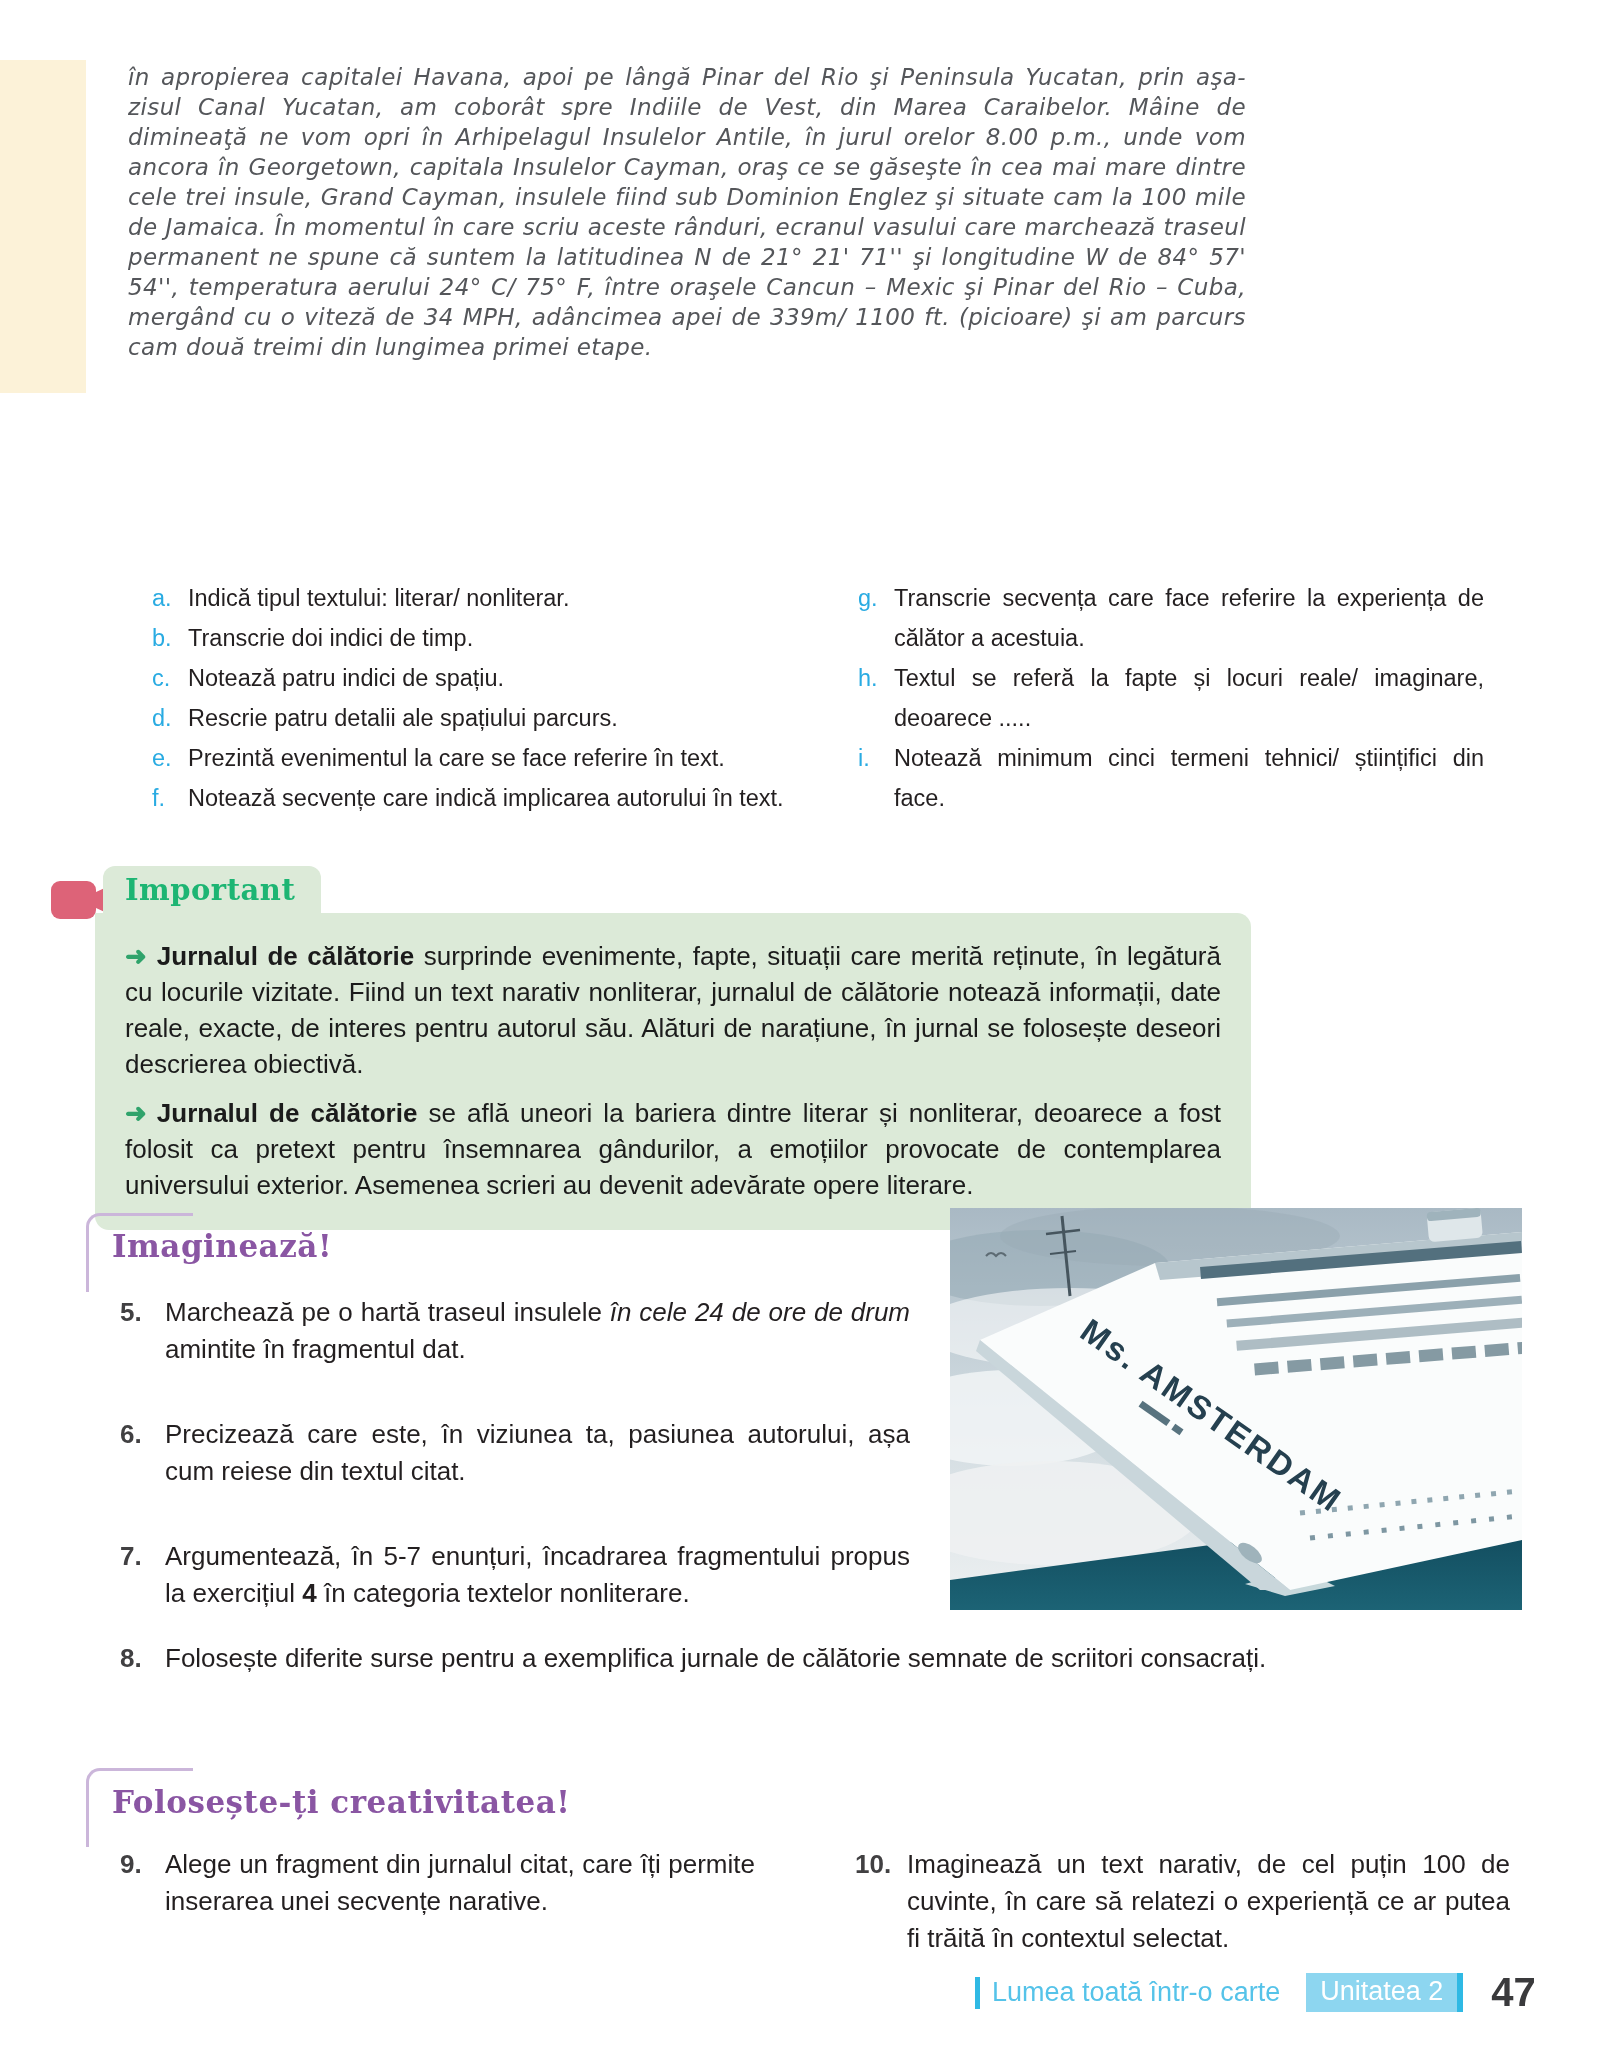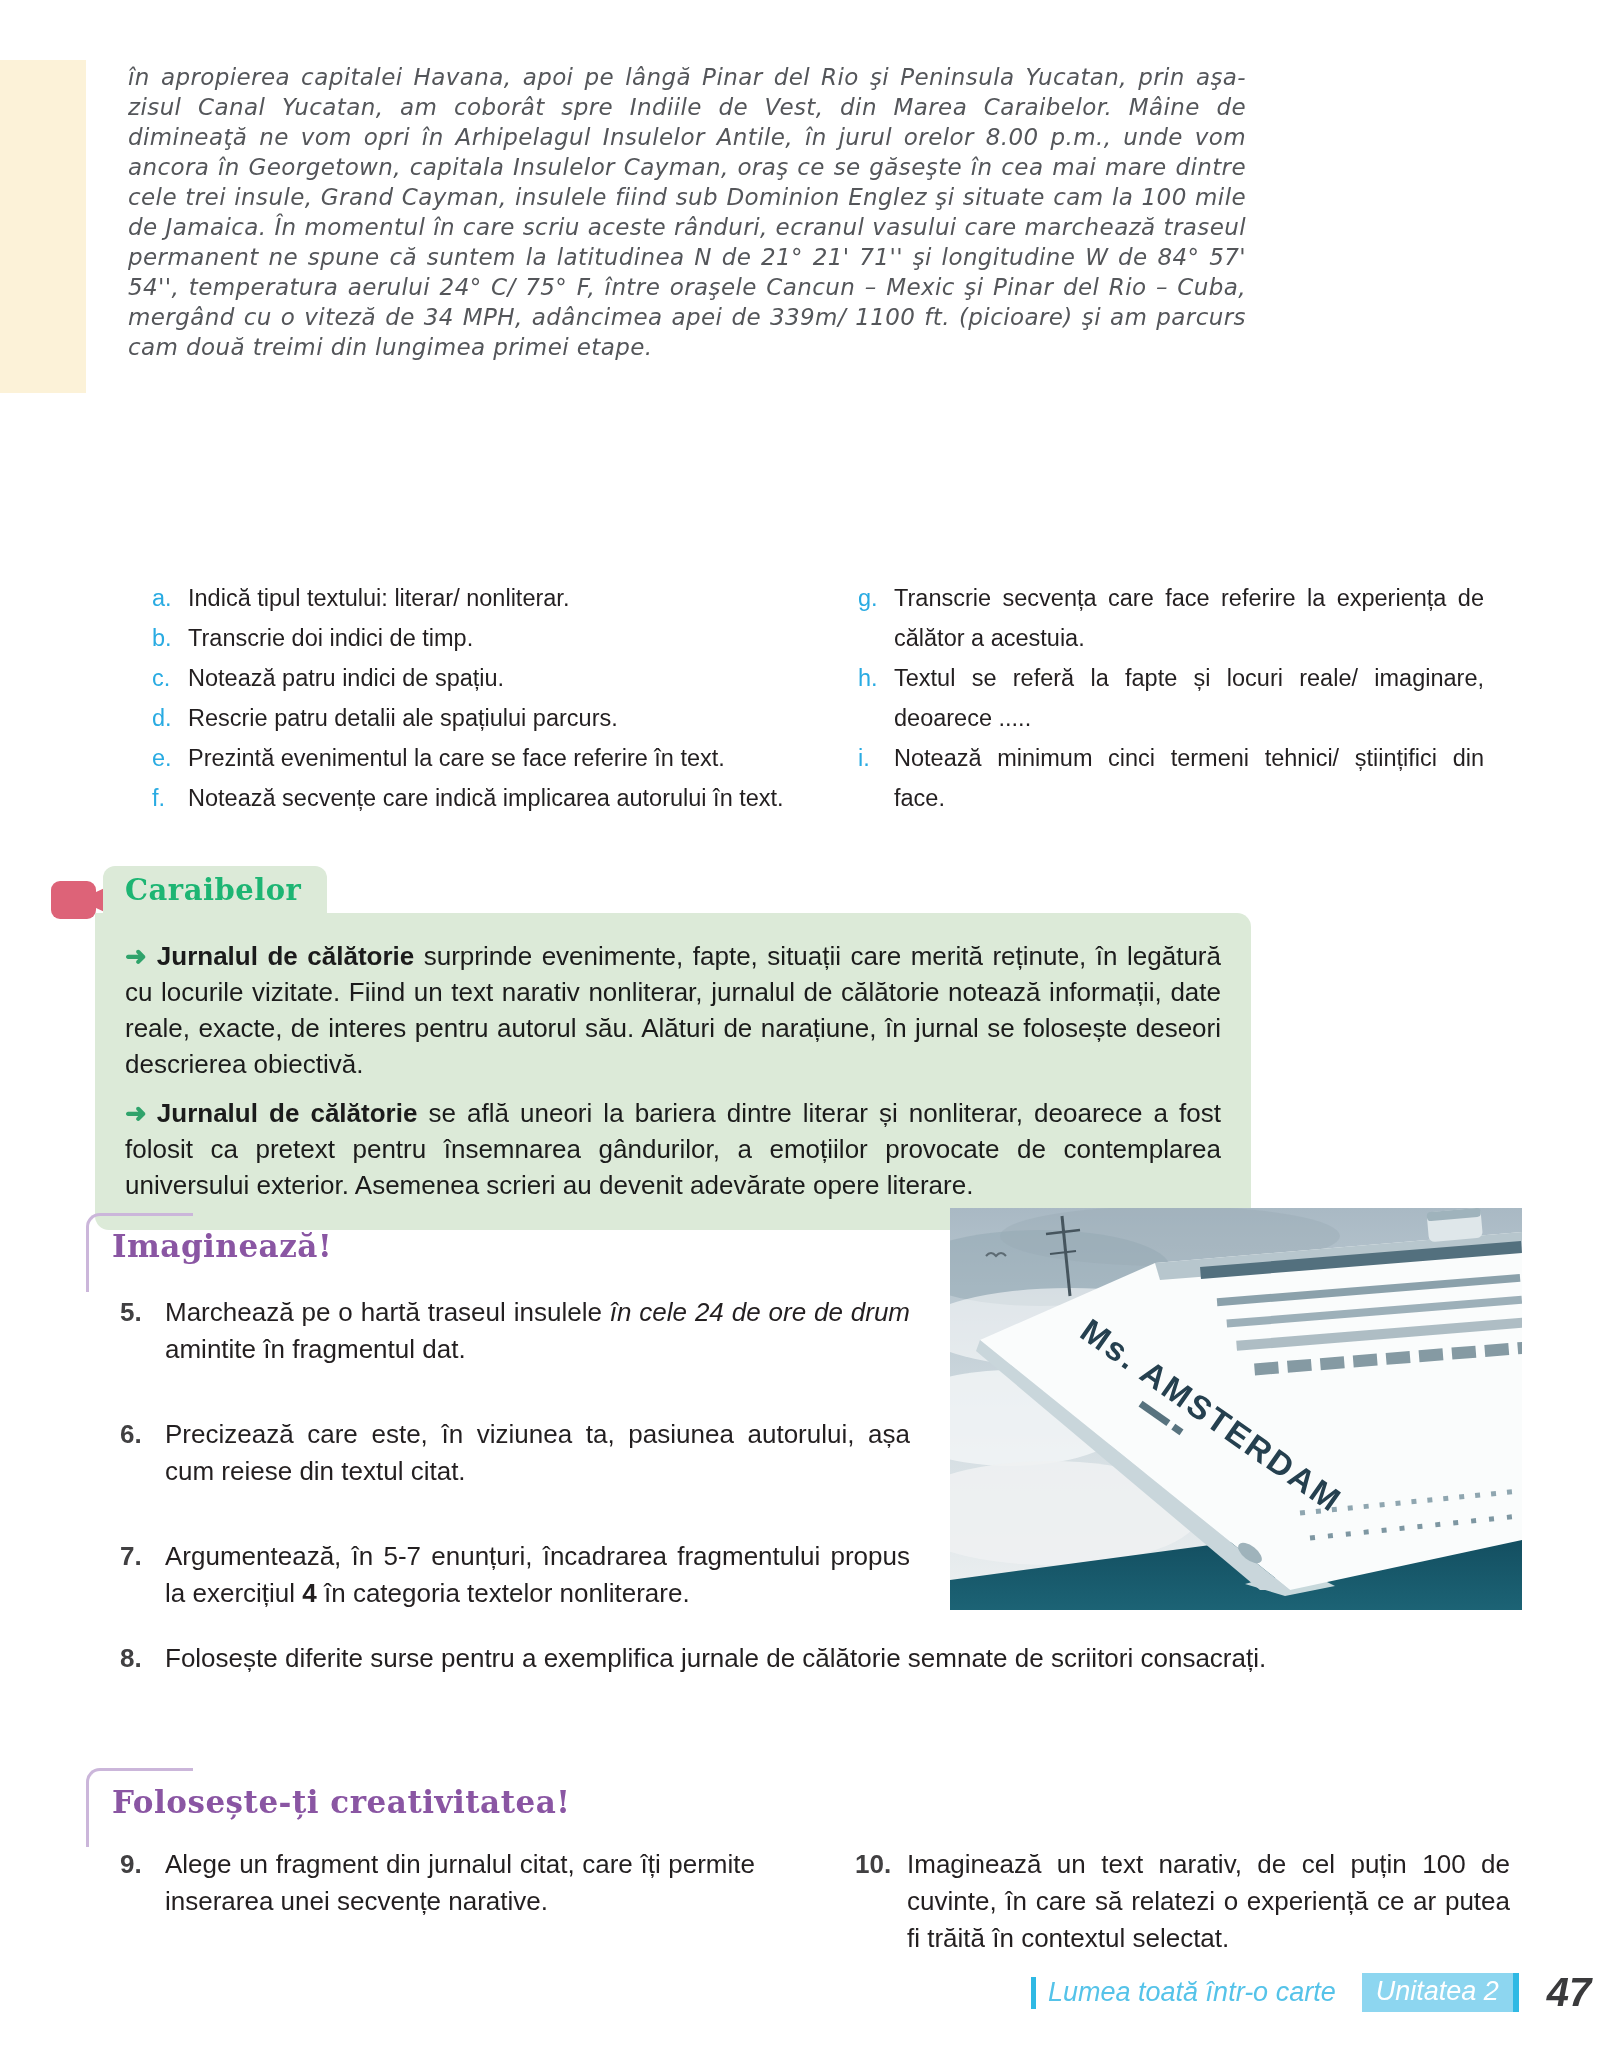--- a/index.html
+++ b/index.html
@@ -62,21 +62,21 @@
   .ex9{position:absolute;left:120px;top:1846px;width:640px;}
   .ex9 .ntext{width:590px;}
   .ex10{position:absolute;left:855px;top:1846px;width:660px;}
   .ex10 .ntext{width:603px;}
   .it{font-style:italic;}
 
   
   .photo{position:absolute;left:950px;top:1208px;width:572px;height:402px;}
 
   
-  .footer{position:absolute;left:1031px;top:1970px;display:flex;align-items:center;font-style:italic;}
+  .footer{position:absolute;left:975px;top:1970px;display:flex;align-items:center;}
   .fbar{width:5px;height:32px;background:#2fb9e4;margin-right:12px;}
   .fbook{color:#55c3e9;font-size:27px;}
   .fbadge{margin-left:26px;background:#8dd6f0;color:#ffffff;font-size:27px;
           padding:3px 14px 5px;border-right:6px solid #2fb9e4;}
   .fpage{margin-left:28px;font-size:40px;font-weight:bold;color:#3a3a3c;}
 </style>
 </head>
 <body>
 
 <div class="page">
@@ -128,21 +128,21 @@
       </div>
   </div>
 
   <div class="camera-icon">
     <svg width="72" height="56" viewBox="0 0 72 56">
       <rect x="1" y="9" width="45" height="38" rx="9" fill="#dd6378"></rect>
       <path d="M46,20 L70,9 L70,47 L46,36 Z" fill="#dd6378"></path>
     </svg>
   </div>
   <div class="imp-tab">
-    <span class="imp-label">Caraibelor</span>
+    <span class="imp-label">Important</span>
   </div>
   <div class="imp-box">
     <div class="bullet"><span class="arrow">➜</span><span class="bold">Jurnalul de călătorie</span><span> surprinde evenimente, fapte, situații care merită reținute, în legătură cu locurile vizitate. Fiind un text narativ nonliterar, jurnalul de călătorie notează informații, date reale, exacte, de interes pentru autorul său. Alături de narațiune, în jurnal se folosește deseori descrierea obiectivă.</span></div>
     <div class="bullet"><span class="arrow">➜</span><span class="bold">Jurnalul de călătorie</span><span> se află uneori la bariera dintre literar și nonliterar, deoarece a fost folosit ca pretext pentru însemnarea gândurilor, a emoțiilor provocate de contemplarea universului exterior. Asemenea scrieri au devenit adevărate opere literare.</span></div>
   </div>
 
   <div class="corner" style="left:86px;top:1213px;"></div>
   <div class="sec-title" style="left:112px;top:1228px;">Imaginează!</div>
 
   <div class="exblock-mid">

